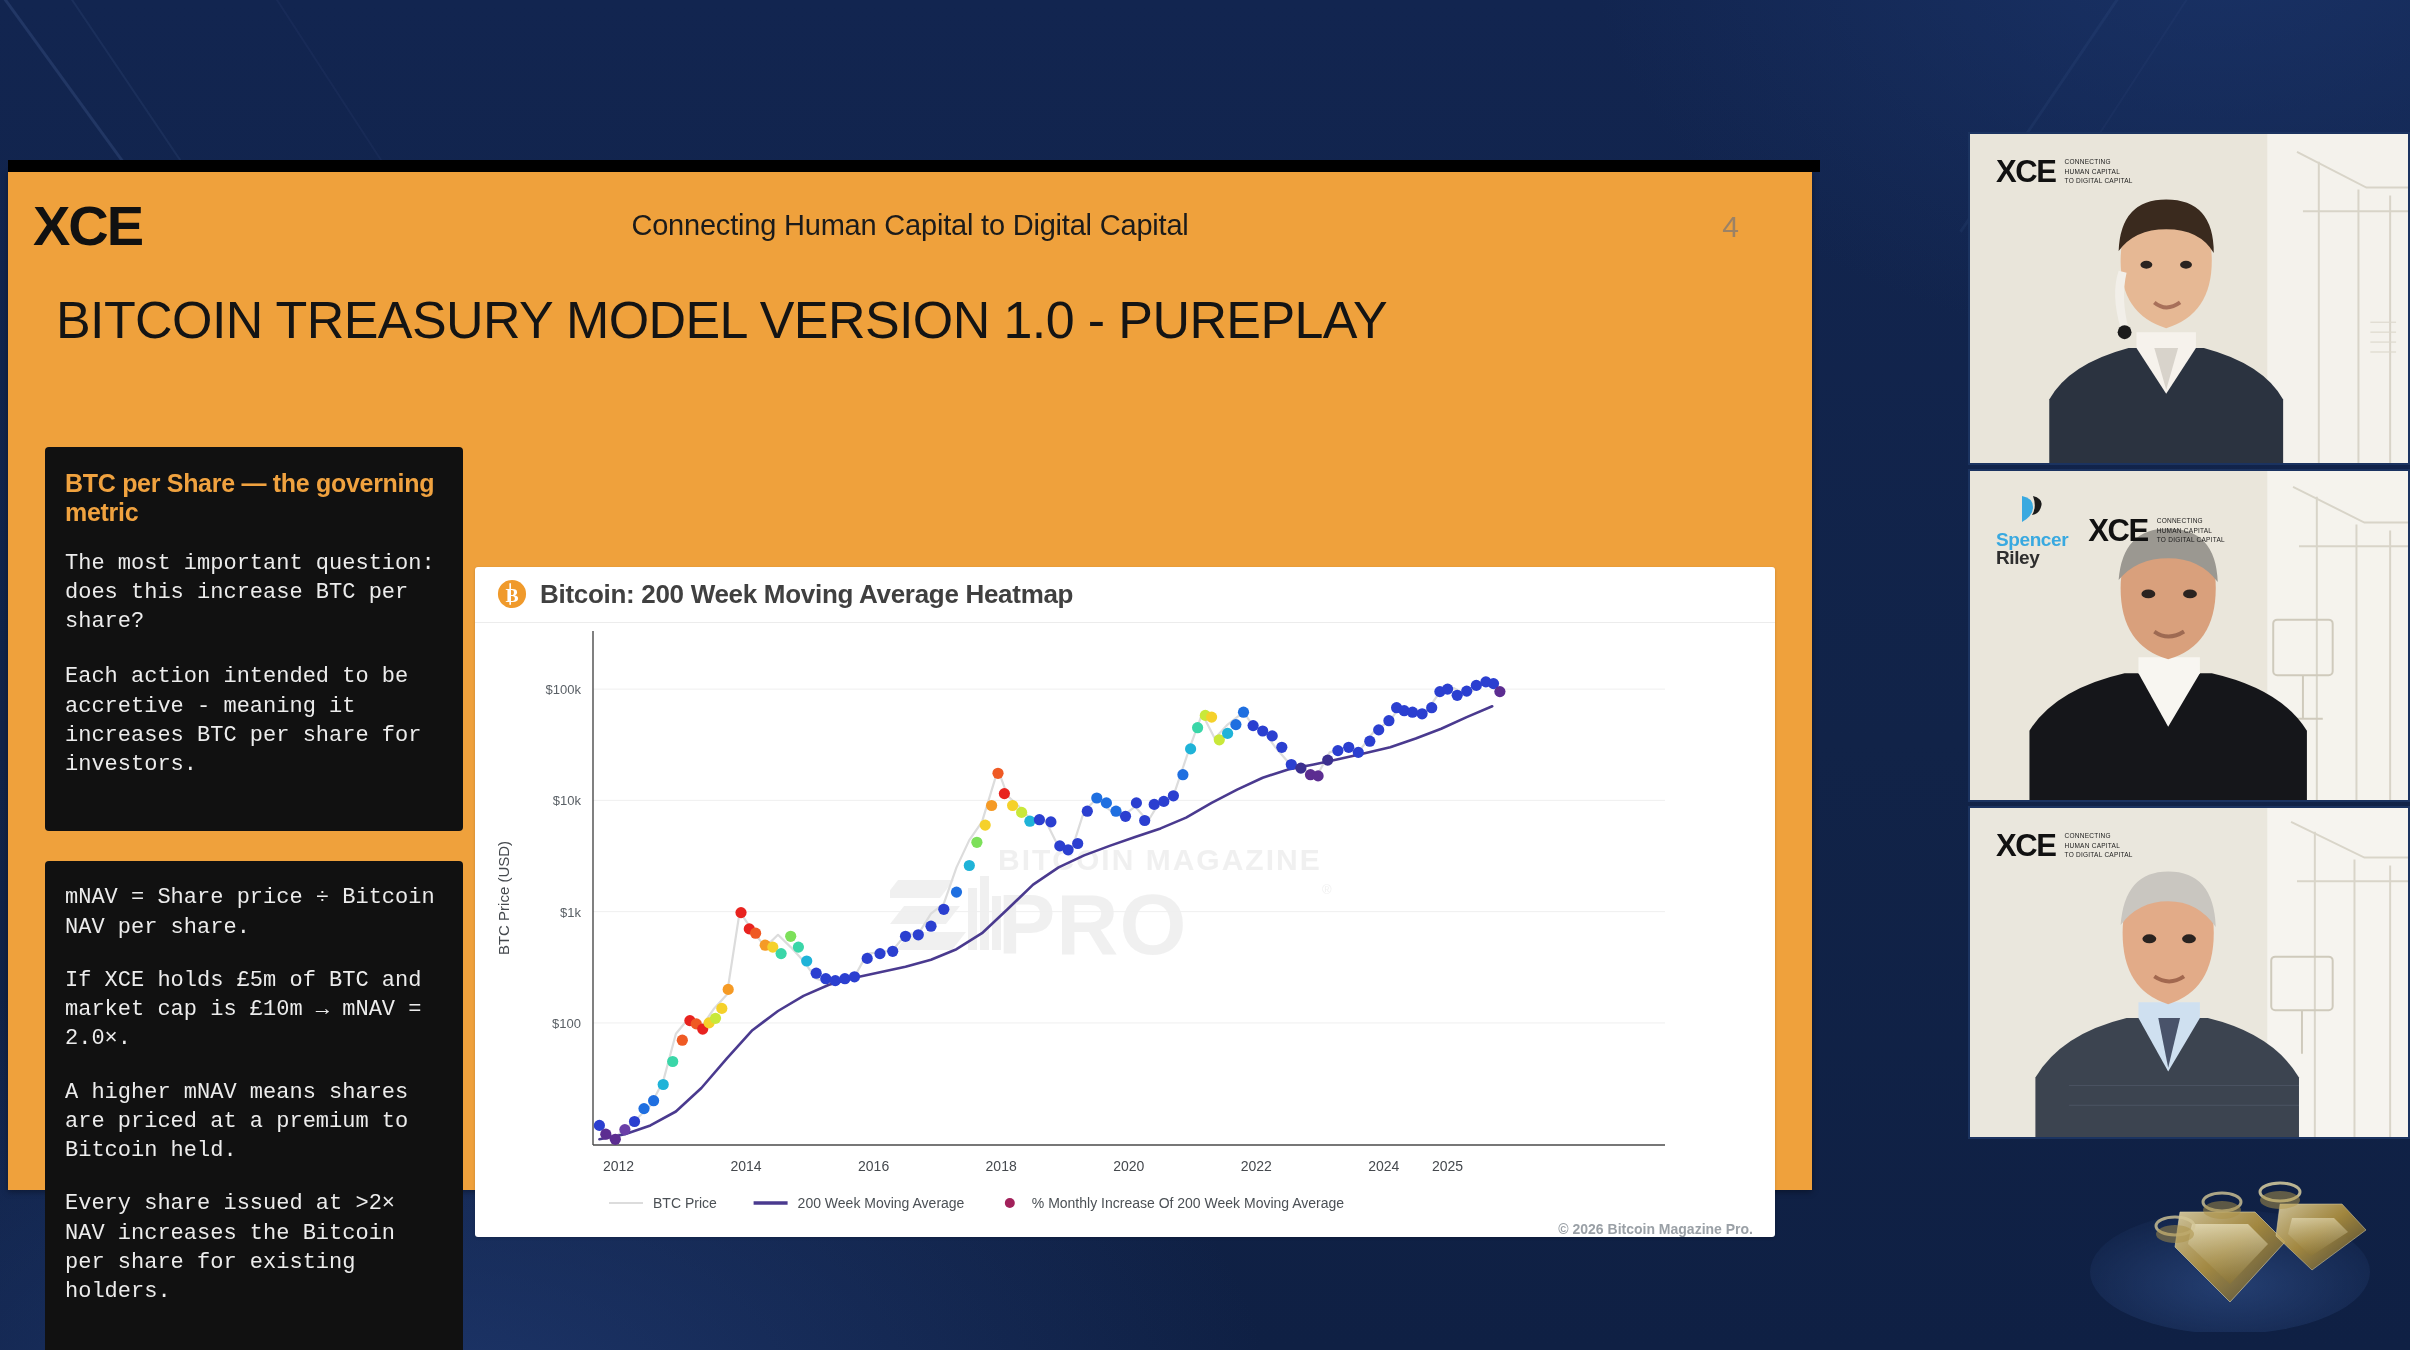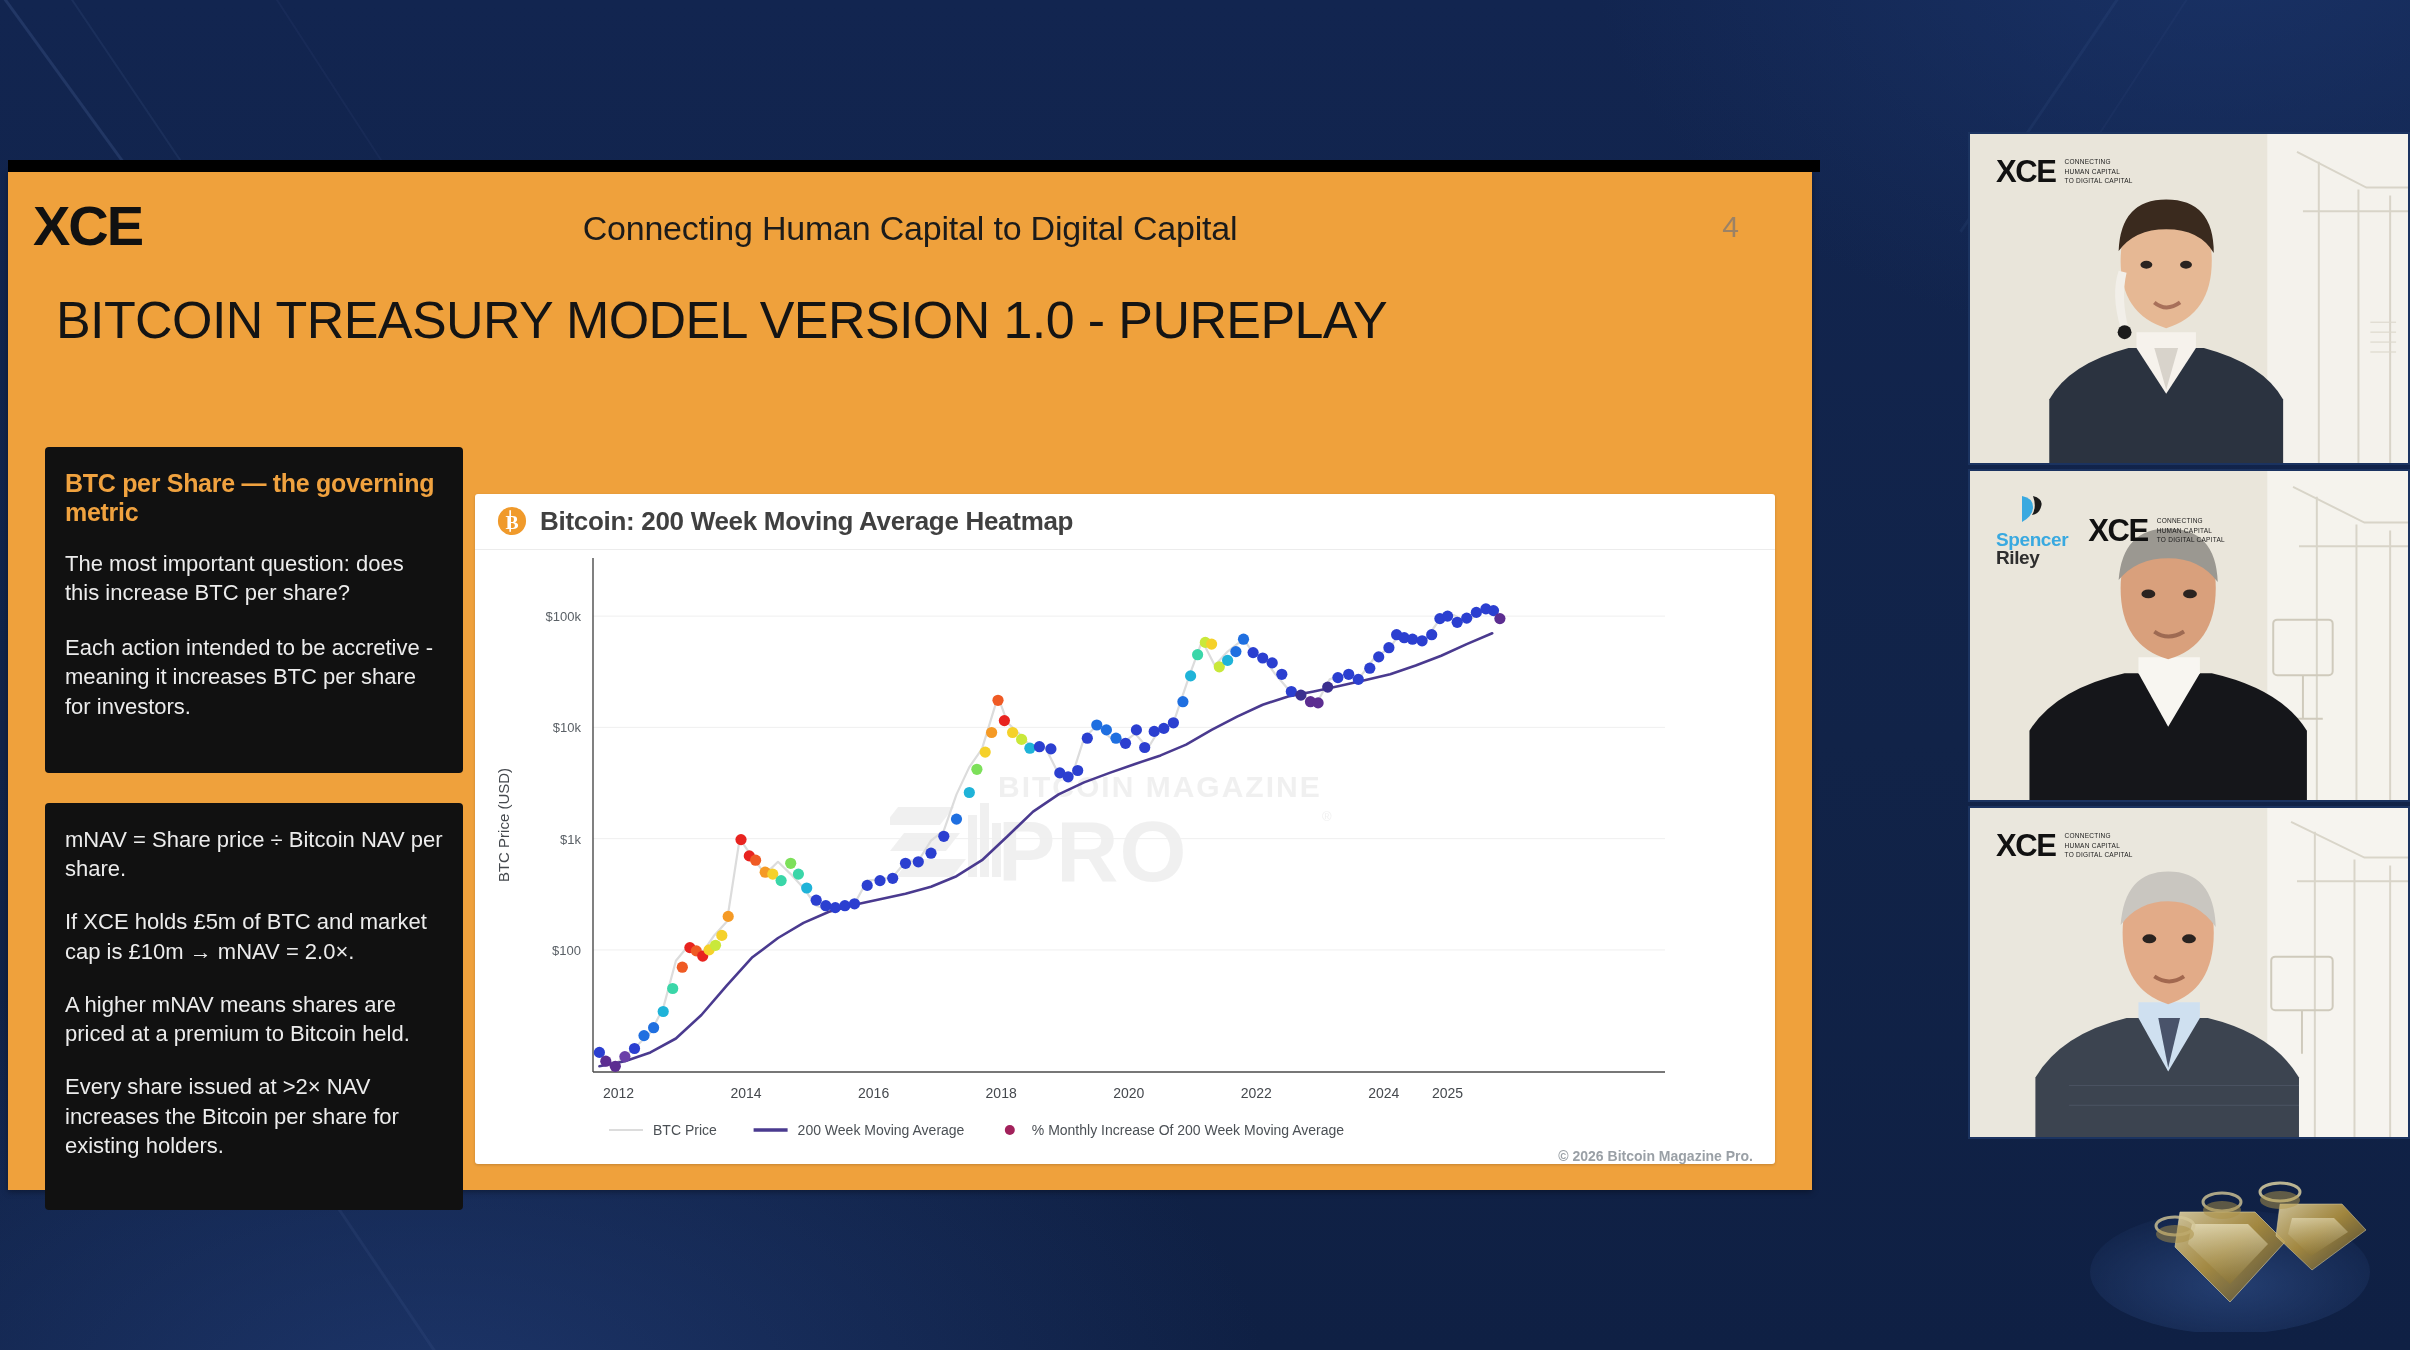--- a/index.html
+++ b/index.html
@@ -45,21 +45,21 @@
   
   #slide-header { position:relative; height:110px; }
   #xce-logo {
     position:absolute; left:25px; top:26px;
     font-size:56px; font-weight:bold; letter-spacing:-2px;
     color:#111; line-height:1;
     font-family:"Liberation Sans", sans-serif;
   }
   #slide-tagline {
     position:absolute; left:0; right:0; top:37px; text-align:center;
-    font-size:34px; color:#1b1b1b; letter-spacing:-.2px;
+    font-size:29px; color:#1b1b1b; letter-spacing:-.2px;
   }
   #slide-number {
     position:absolute; right:73px; top:38px;
     font-size:30px; color:#9b8266;
   }
   #slide-title {
     position:absolute; left:48px; top:118px;
     font-size:52px; color:#141414; letter-spacing:-.6px;
     white-space:nowrap;
   }
@@ -75,21 +75,21 @@
   #left-col { width:418px; display:flex; flex-direction:column; gap:30px; }
   .card {
     background:#111111; border-radius:4px;
     padding:22px 20px 26px 20px;
     color:#f2f2f2;
   }
   .card-title {
     color:#F0A23F; font-size:25px; font-weight:bold;
     letter-spacing:-.3px; margin-bottom:22px; line-height:1.15;
   }
-  .card-para { font-size:22px; line-height:1.33; margin-bottom:22px; color:#ececec; }
+  .card-para { font-size:22px; line-height:1.33; margin-bottom:22px; color:#ececec;font-family:Liberation Mono, monospace; }
   .card-para:last-child { margin-bottom:0; }
   #card-btc { min-height:248px; }
   #card-btc .card-para { margin-bottom:26px; }
   #card-mnav .card-title { margin-bottom:16px; }
   #card-mnav .card-para { margin-bottom:24px; }
 
   
   #chart-panel {
     flex:1; background:#ffffff; border-radius:3px;
     height:670px; position:relative; overflow:hidden;

